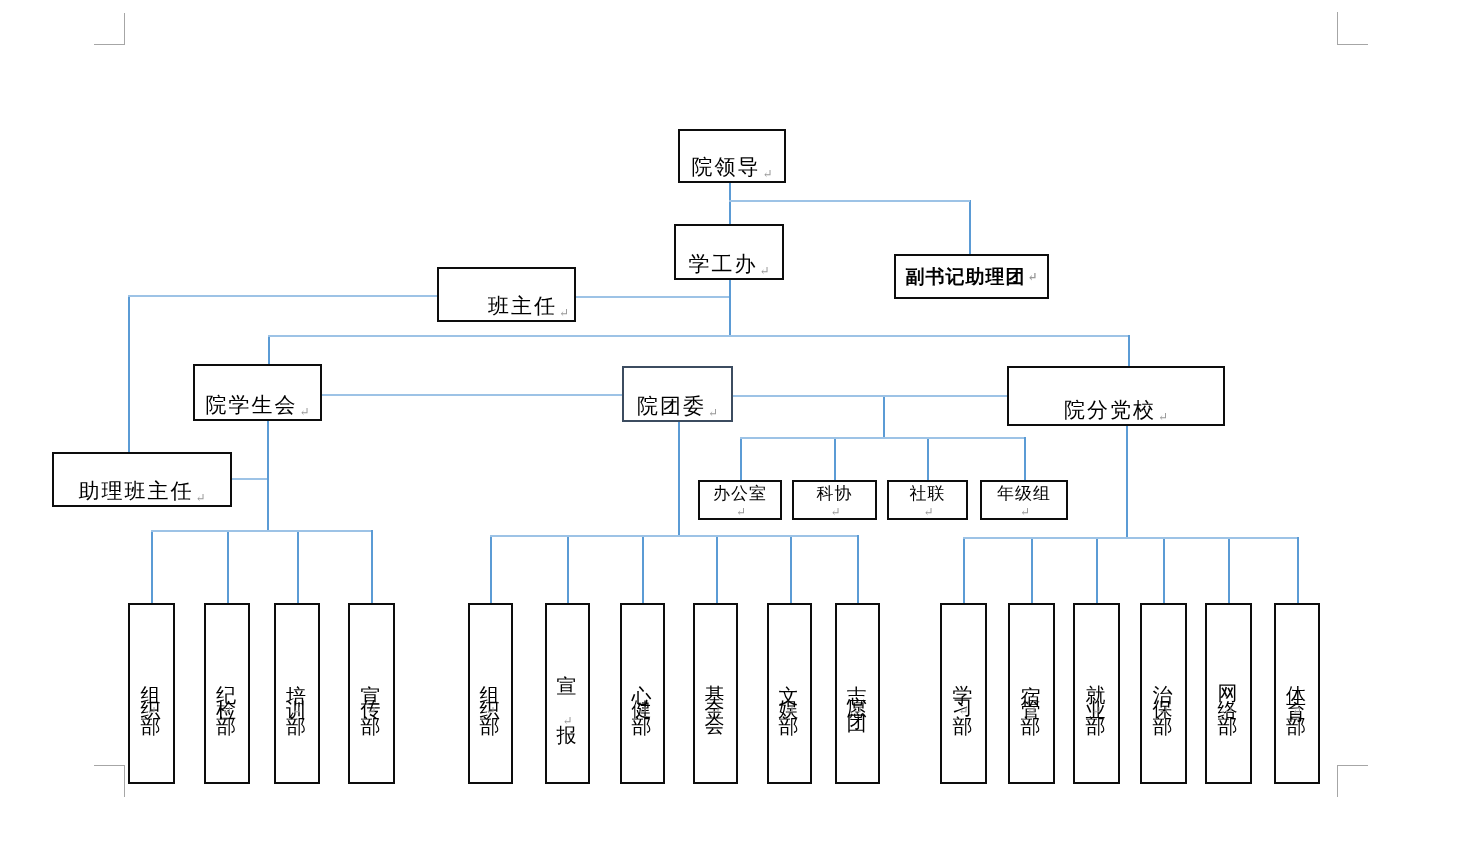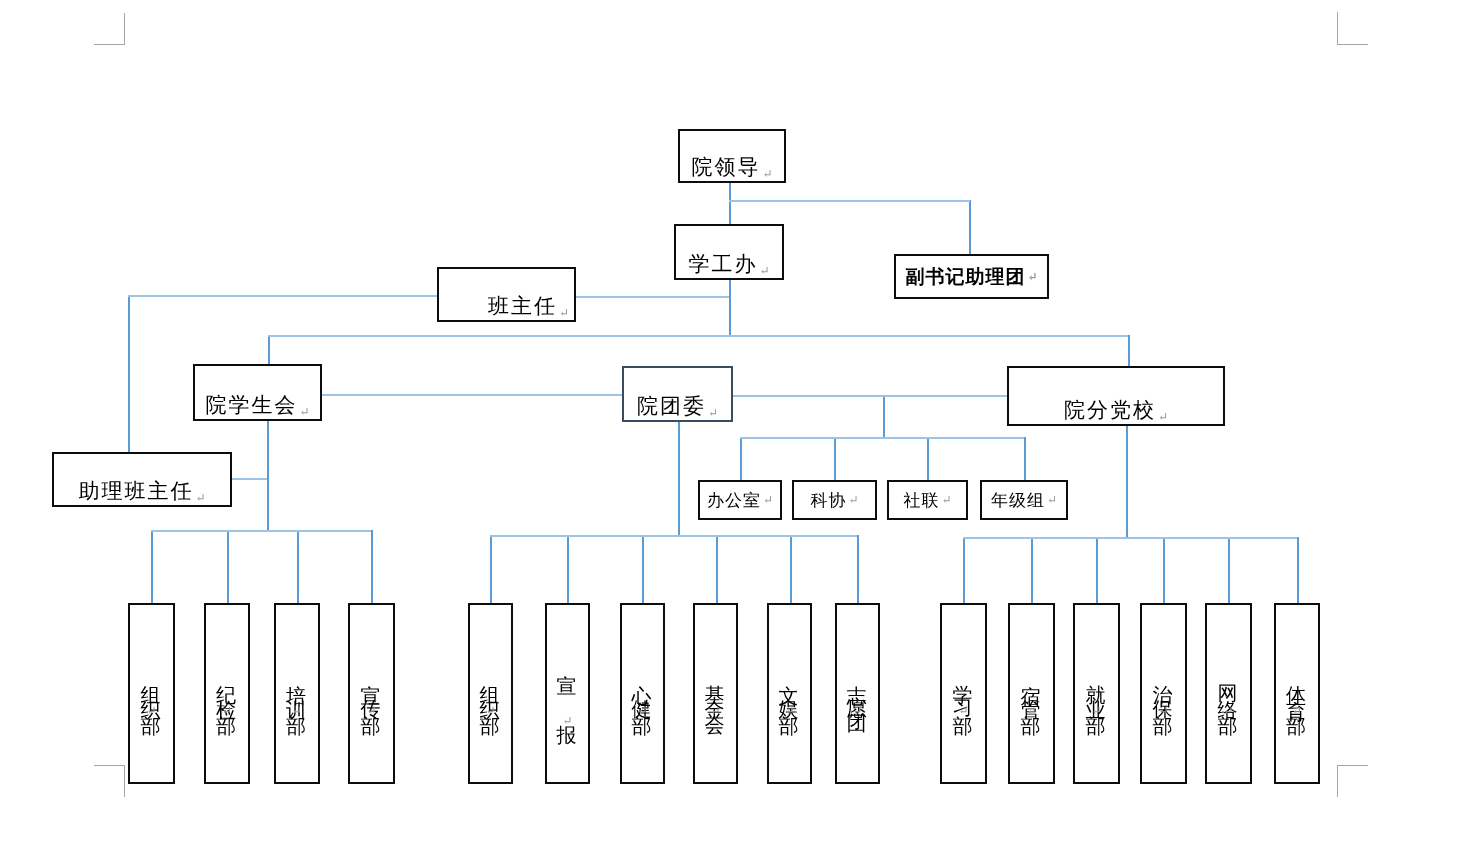--- a/index.html
+++ b/index.html
@@ -7,21 +7,21 @@
         font-family:"DejaVu Serif","Liberation Serif",serif;}
   .title{position:absolute;top:52px;left:736px;transform:translateX(-50%);
          font-size:44px;letter-spacing:4px;color:#000;white-space:nowrap;}
   .hbox{position:absolute;box-sizing:border-box;border:2px solid #0d0d0d;background:#fff;
         display:flex;align-items:center;justify-content:center;color:#000;white-space:nowrap;}
   .vbox{position:absolute;box-sizing:border-box;border:2px solid #0d0d0d;background:#fff;
         display:flex;align-items:center;justify-content:center;color:#000;
         writing-mode:vertical-rl;text-orientation:upright;letter-spacing:15px;font-size:20px;}
   .f21{font-size:21px;letter-spacing:2px;align-items:flex-end;}
   .f19{font-size:19px;letter-spacing:1px;font-weight:bold;}
-  .f17{font-size:17px;letter-spacing:1px;}
+  .f17{font-size:17px;letter-spacing:1px;flex-direction:column;}
   .pmark{color:#9a9a9a;font-size:12px;margin-left:2px;letter-spacing:0;}
   .vbox .pmark{margin-left:0;margin-top:-10px;}
   .lv{position:absolute;width:1.5px;}
   .lh{position:absolute;height:1.5px;}
   .cm{position:absolute;background:#a6a6a6;}
 </style>
 </head>
 <body>
 
 <div class="page">

